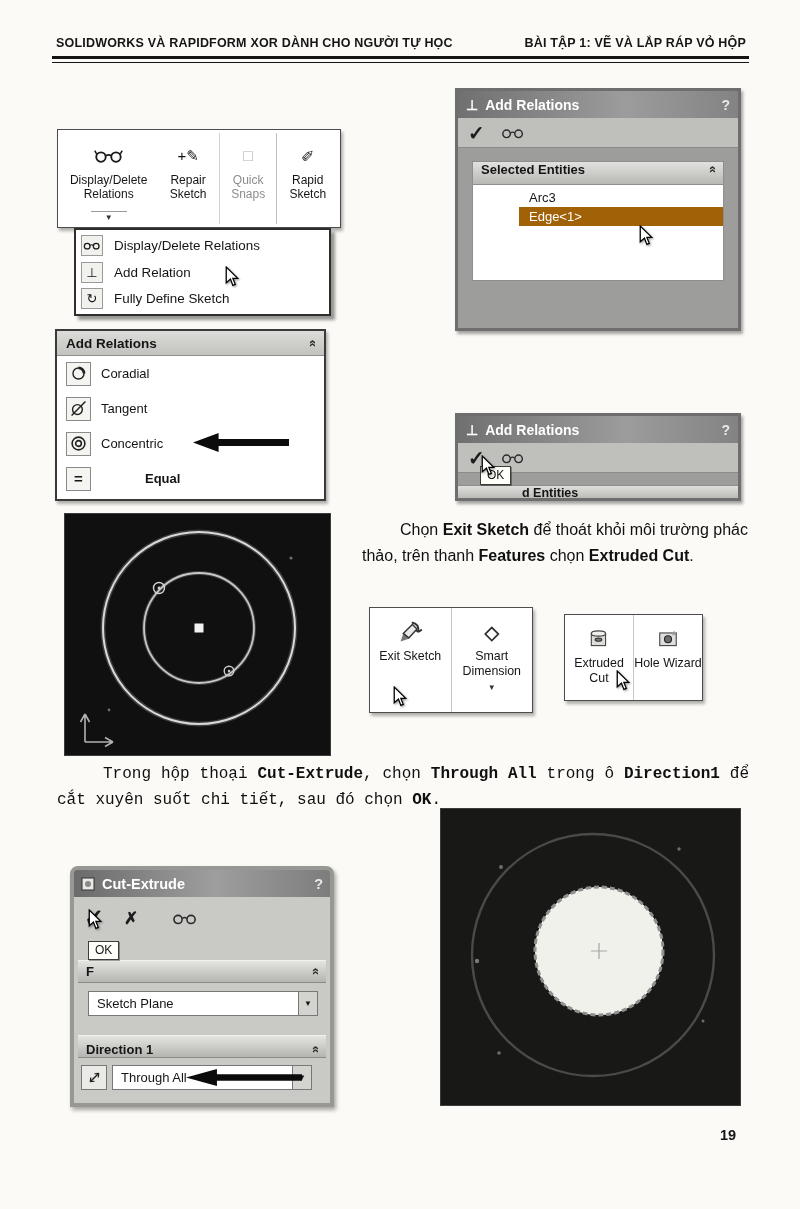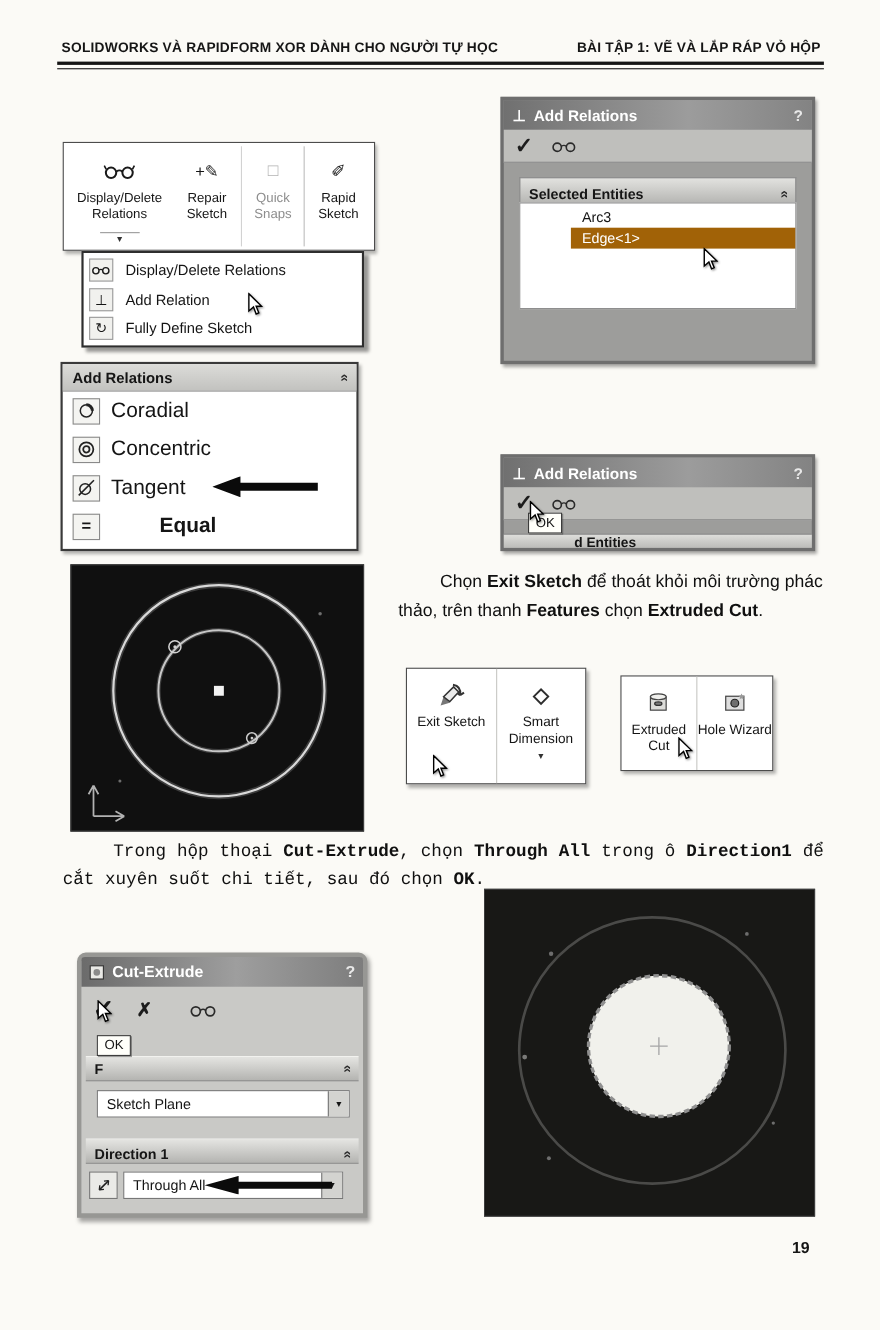--- a/index.html
+++ b/index.html
@@ -61,21 +61,21 @@
   .wt-ic { font-weight:bold; font-size:14px; }
   .wt-help { margin-left:auto; font-weight:bold; color:#e9e9e9; }
   .win-tb { height:30px; background:#bfbfbc; display:flex; align-items:center;
             gap:16px; padding:0 10px; border-bottom:1px solid #8b8b8b; position:relative; }
   .ck { font-size:20px; font-weight:bold; color:#1c1c1c; line-height:1; }
   .ck.big { font-size:24px; }
   .cx { font-size:17px; font-weight:bold; color:#1c1c1c; }
 
   .p2 { left:455px; top:88px; width:286px; height:243px; }
   .grp { margin:13px 14px 0; }
-  .grp-hd { height:23px; display:flex; align-items:flex-end; padding:0 8px;
+  .grp-hd { height:23px; display:flex; align-items:flex-start; padding:0 8px;
             background:linear-gradient(180deg,#e2e2df,#b7b7b4);
             border:1px solid #8e8e8e; border-bottom:none;
             font-weight:bold; font-size:13px; }
   .grp-hd .chev { margin-left:auto; }
   .grp-list { position:relative; background:#fff; border:1px solid #8e8e8e; height:97px;
               font-size:13px; padding-top:3px;padding-left:46px; }
   .li { padding:2px 10px; }
   .li.sel { background:#a16207; color:#fff; }
 
   .p4 { left:455px; top:413px; width:286px; height:88px; }
@@ -86,21 +86,21 @@
 
   
   .p3 { left:55px; top:329px; width:271px; height:172px; border:2px solid #3a3a3a; }
   .p3-hd { height:25px; background:linear-gradient(180deg,#dcdcd9,#c2c2bf);
            border-bottom:1px solid #8e8e8e; display:flex; align-items:center;
            padding:0 9px; font-weight:bold; font-size:13.5px; }
   .p3-hd .chev { margin-left:auto; }
   .p3-row { display:flex; align-items:center; height:35px; padding-left:9px; position:relative; }
   .p3-ic { width:25px; height:24px; border:1px solid #8a8a8a; background:#f4f4f1;
            display:flex; align-items:center; justify-content:center; font-size:15px; font-weight:bold; }
-  .p3-lbl { font-size:19px; padding-left:10px; }
+  .p3-lbl { font-size:13px; padding-left:10px; }
   .p3-lbl.bold { font-weight:bold;margin-left:44px; }
   .bigarrow { position:absolute; z-index:15; }
 
   
   .para { position:absolute; font-size:16px; line-height:1.62; text-align:justify; color:#101010; }
   .para b { font-weight:bold; }
   .para1 { left:362px; top:517px; width:386px; text-indent:38px; }
   .para2 { left:57px; top:762px; width:692px; text-indent:46px;font-family:Liberation Mono, monospace; }
 
   
@@ -261,34 +261,34 @@
         <svg width="17" height="17" viewBox="0 0 16 16">
             <circle cx="8" cy="8" r="5.2" fill="none" stroke="#222" stroke-width="1.3"></circle>
             <path d="M13.2 8 A5.2 5.2 0 0 0 8 2.8" fill="none" stroke="#222" stroke-width="2.6"></path>
           </svg>
       </span>
       <span class="p3-lbl">Coradial</span>
     </div>
     <div class="p3-row">
       <span class="p3-ic">
         <svg width="17" height="17" viewBox="0 0 16 16">
-            <circle cx="8" cy="8" r="6" fill="none" stroke="#222" stroke-width="1.5"></circle>
-            <circle cx="8" cy="8" r="2.7" fill="none" stroke="#222" stroke-width="1.5"></circle>
-          </svg>
-      </span>
-      <span class="p3-lbl">Concentric</span>
+            <circle cx="7" cy="9" r="4.6" fill="none" stroke="#222" stroke-width="1.3"></circle>
+            <path d="M1.5 14.5 L14.5 1.5" stroke="#222" stroke-width="1.4"></path>
+          </svg>
+      </span>
+      <span class="p3-lbl">Tangent</span>
     </div>
     <div class="p3-row">
       <span class="p3-ic">
         <svg width="17" height="17" viewBox="0 0 16 16">
-            <circle cx="7" cy="9" r="4.6" fill="none" stroke="#222" stroke-width="1.3"></circle>
-            <path d="M1.5 14.5 L14.5 1.5" stroke="#222" stroke-width="1.4"></path>
-          </svg>
-      </span>
-      <span class="p3-lbl">Tangent</span>
+            <circle cx="8" cy="8" r="6" fill="none" stroke="#222" stroke-width="1.5"></circle>
+            <circle cx="8" cy="8" r="2.7" fill="none" stroke="#222" stroke-width="1.5"></circle>
+          </svg>
+      </span>
+      <span class="p3-lbl">Concentric</span>
     </div>
     <div class="p3-row">
       <span class="p3-ic">=</span>
       <span class="p3-lbl bold">Equal</span>
     </div>
     <svg class="bigarrow" style="left:136px; top:102px;" width="96" height="19" viewBox="0 0 90 18" preserveAspectRatio="none">
         <path d="M0 9 L24 0 L24 5.6 L90 5.6 L90 12.4 L24 12.4 L24 18 Z" fill="#0b0b0b"></path>
       </svg>
   </div>
 

